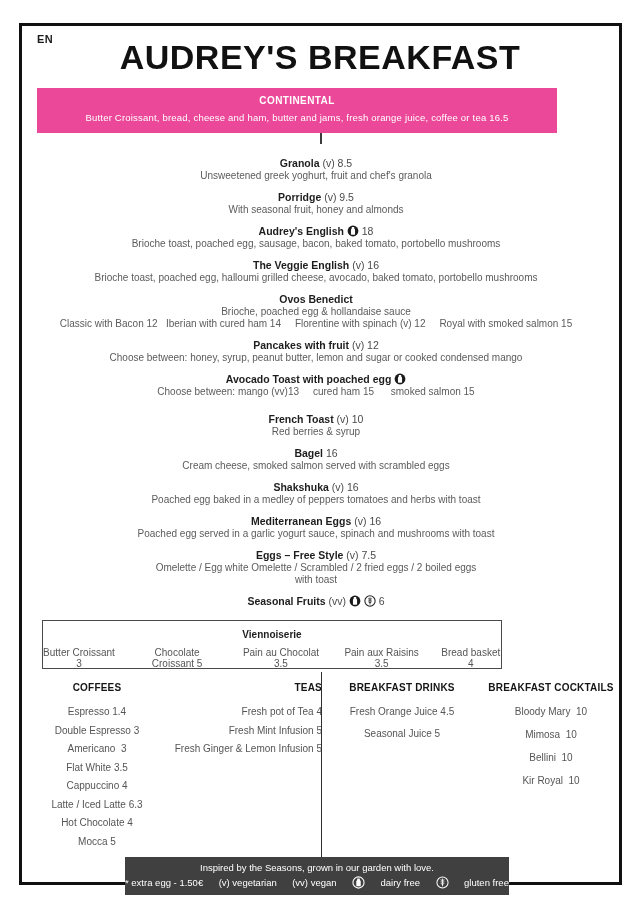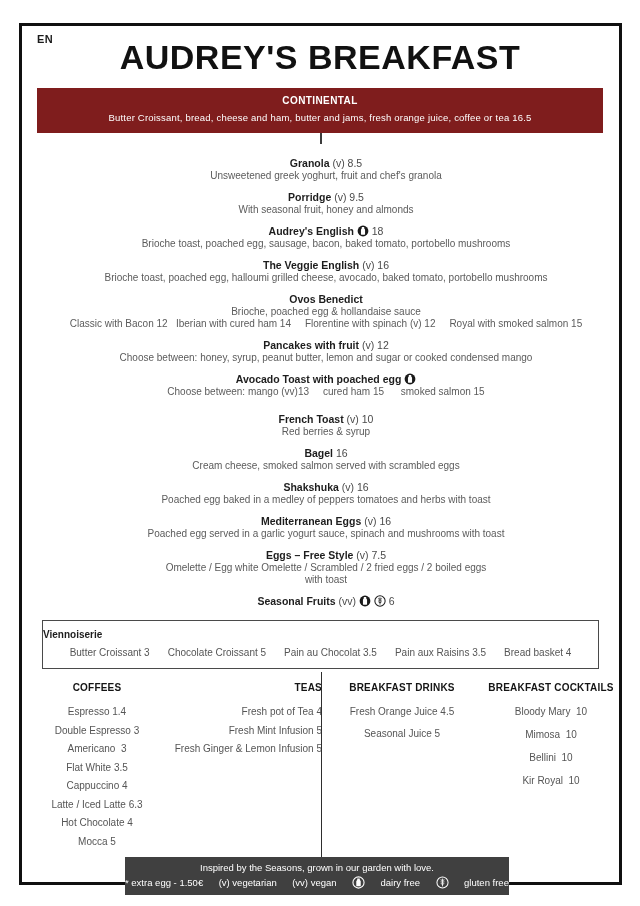--- a/index.html
+++ b/index.html
@@ -11,39 +11,39 @@
   .frame {
     position:absolute; left:19px; top:23px; width:603px; height:862px;
     border:3px solid #101010;
   }
   .lang { position:absolute; left:37px; top:33px; font-size:11px; font-weight:bold; letter-spacing:.5px; }
   .title {
     position:absolute; left:0; top:38px; width:100%; text-align:center;
     font-size:34px; font-weight:700; letter-spacing:0.5px; color:#111;
   }
   .banner {
-    position:absolute; left:37px; top:88px; width:566px; height:45px;
-    background:#7f1d1d; color:#fff; text-align:center;
+    position:absolute; left:37px; top:88px; width:520px; height:45px;
+    background:#ec4899; color:#fff; text-align:center;
   }
   .banner-title { padding-top:7px; font-size:10px; font-weight:bold; letter-spacing:.4px; }
   .banner-desc { margin-top:6px; font-size:9.5px; letter-spacing:.2px; }
   .tick { position:absolute; left:320px; top:133px; width:1.5px; height:11px; background:#3c3c3c; }
 
-  .mains { position:absolute; left:36px; top:157px; width:580px; text-align:center; }
+  .mains { position:absolute; left:26px; top:157px; width:580px; text-align:center; }
   .item { margin-bottom:9px; }
   .item-title { font-size:10.5px; line-height:13px; color:#4a4a4a; }
   .item-title .nm { font-weight:bold; color:#1d1d1d; }
   .desc { font-size:10px; line-height:12px; color:#5b5b5b; white-space:pre-wrap; }
   .mt-extra { margin-top:15px; }
 
   .gi { display:inline-block; vertical-align:-2px; }
 
   .vbox {
-    position:absolute; left:42px; top:620px; width:557px; height:49px;
-    border:1px solid #4a4a4a; 
+    position:absolute; left:42px; top:620px; width:460px; height:49px;
+    border:1px solid #4a4a4a; text-align:center;
   }
   .vbox-title { padding-top:8px; font-size:10px; font-weight:bold; color:#1d1d1d; }
   .vbox-row { margin-top:7px; display:flex; justify-content:center; gap:18px; font-size:10px; color:#555; }
 
   .cols { position:absolute; left:22px; top:682px; width:598px; display:flex; }
   .col { text-align:center; }
   .col-coffees { width:150px; } .col-teas { width:150px;text-align:right; }
   .col-drinks { width:160px; } .col-cocktails { width:138px; }
   .col-h { font-size:10px; font-weight:bold; color:#151515; letter-spacing:.2px; margin-bottom:13px; }
   .col-item { font-size:10px; color:#555; white-space:pre-wrap; }

